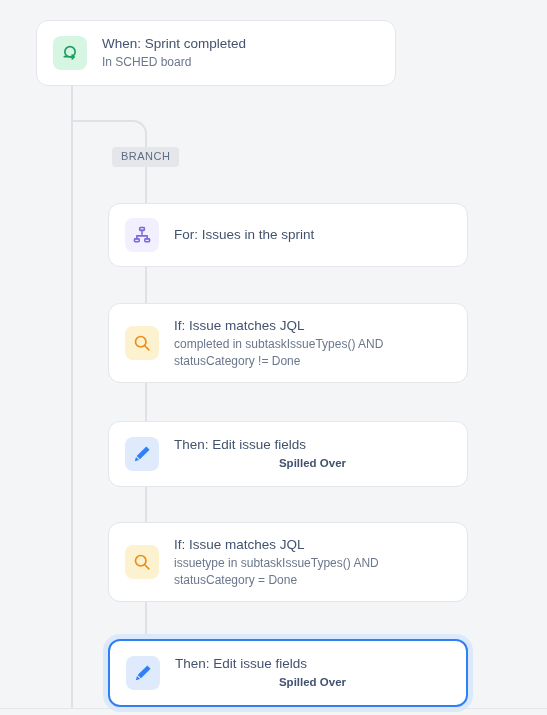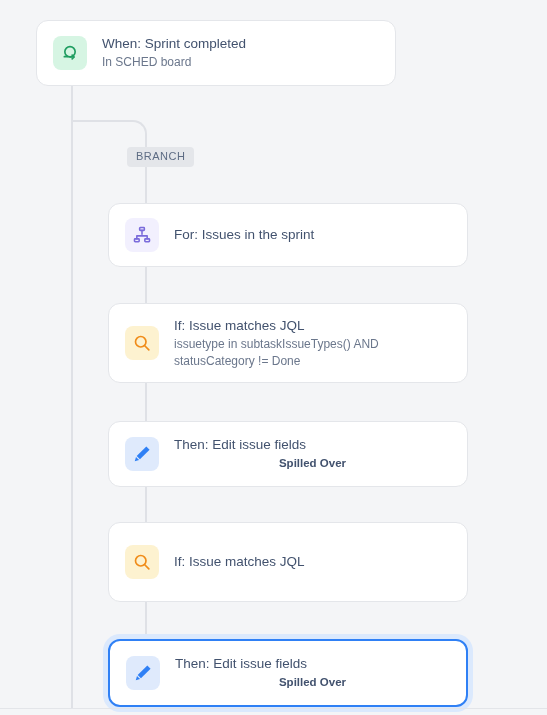--- a/index.html
+++ b/index.html
@@ -51,21 +51,21 @@
     position: absolute;
     left: 145px;
     top: 140px;
     width: 2px;
     height: 568px;
     background: #dfe1e6;
   }
 
   .branch-pill {
     position: absolute;
-    left: 127px;
+    left: 112px;
     top: 147px;
     padding: 3px 9px 4px 9px;
     background: #e4e6ea;
     border-radius: 4px;
     font-size: 11px;
     letter-spacing: 0.5px;
     color: #5e6c84;
     font-weight: 400;
     line-height: 13px;
   }
@@ -183,21 +183,21 @@
 
   <div class="card" style="left:108px; top:303px; width:360px; height:80px;">
     <div class="card-icon ic-yellow">
       <svg width="20" height="20" viewBox="0 0 24 24" fill="none" stroke="#f08c19" stroke-width="2" stroke-linecap="round" stroke-linejoin="round">
         <circle cx="10.5" cy="10.5" r="6.3"></circle>
         <path d="M15.3 15.3 L20.2 20.2"></path>
       </svg>
     </div>
     <div class="card-text">
       <div class="card-title">If: Issue matches JQL</div>
-      <div class="card-sub wrap">issuetype in subtaskIssueTypes() AND statusCategory != Done</div>
+      <div class="card-sub wrap">completed in subtaskIssueTypes() AND statusCategory != Done</div>
     </div>
   </div>
 
   <div class="card" style="left:108px; top:421px; width:360px; height:66px;">
     <div class="card-icon ic-blue">
       <svg width="20" height="20" viewBox="0 0 24 24" fill="#2f80f5">
         <path d="M17.2 2.9 L21.1 6.8 L9.5 18.4 L5.6 14.5 Z"></path>
         <path d="M4.8 15.5 L8.5 19.2 L3.3 20.7 Z"></path>
       </svg>
     </div>
@@ -209,20 +209,21 @@
 
   <div class="card" style="left:108px; top:522px; width:360px; height:80px;">
     <div class="card-icon ic-yellow">
       <svg width="20" height="20" viewBox="0 0 24 24" fill="none" stroke="#f08c19" stroke-width="2" stroke-linecap="round" stroke-linejoin="round">
         <circle cx="10.5" cy="10.5" r="6.3"></circle>
         <path d="M15.3 15.3 L20.2 20.2"></path>
       </svg>
     </div>
     <div class="card-text">
       <div class="card-title">If: Issue matches JQL</div>
+      <div class="card-sub wrap">issuetype in subtaskIssueTypes() AND statusCategory = Done</div>
     </div>
   </div>
 
   <div class="card selected" style="left:108px; top:639px; width:360px; height:68px;">
     <div class="card-icon ic-blue">
       <svg width="20" height="20" viewBox="0 0 24 24" fill="#2f80f5">
         <path d="M17.2 2.9 L21.1 6.8 L9.5 18.4 L5.6 14.5 Z"></path>
         <path d="M4.8 15.5 L8.5 19.2 L3.3 20.7 Z"></path>
       </svg>
     </div>

